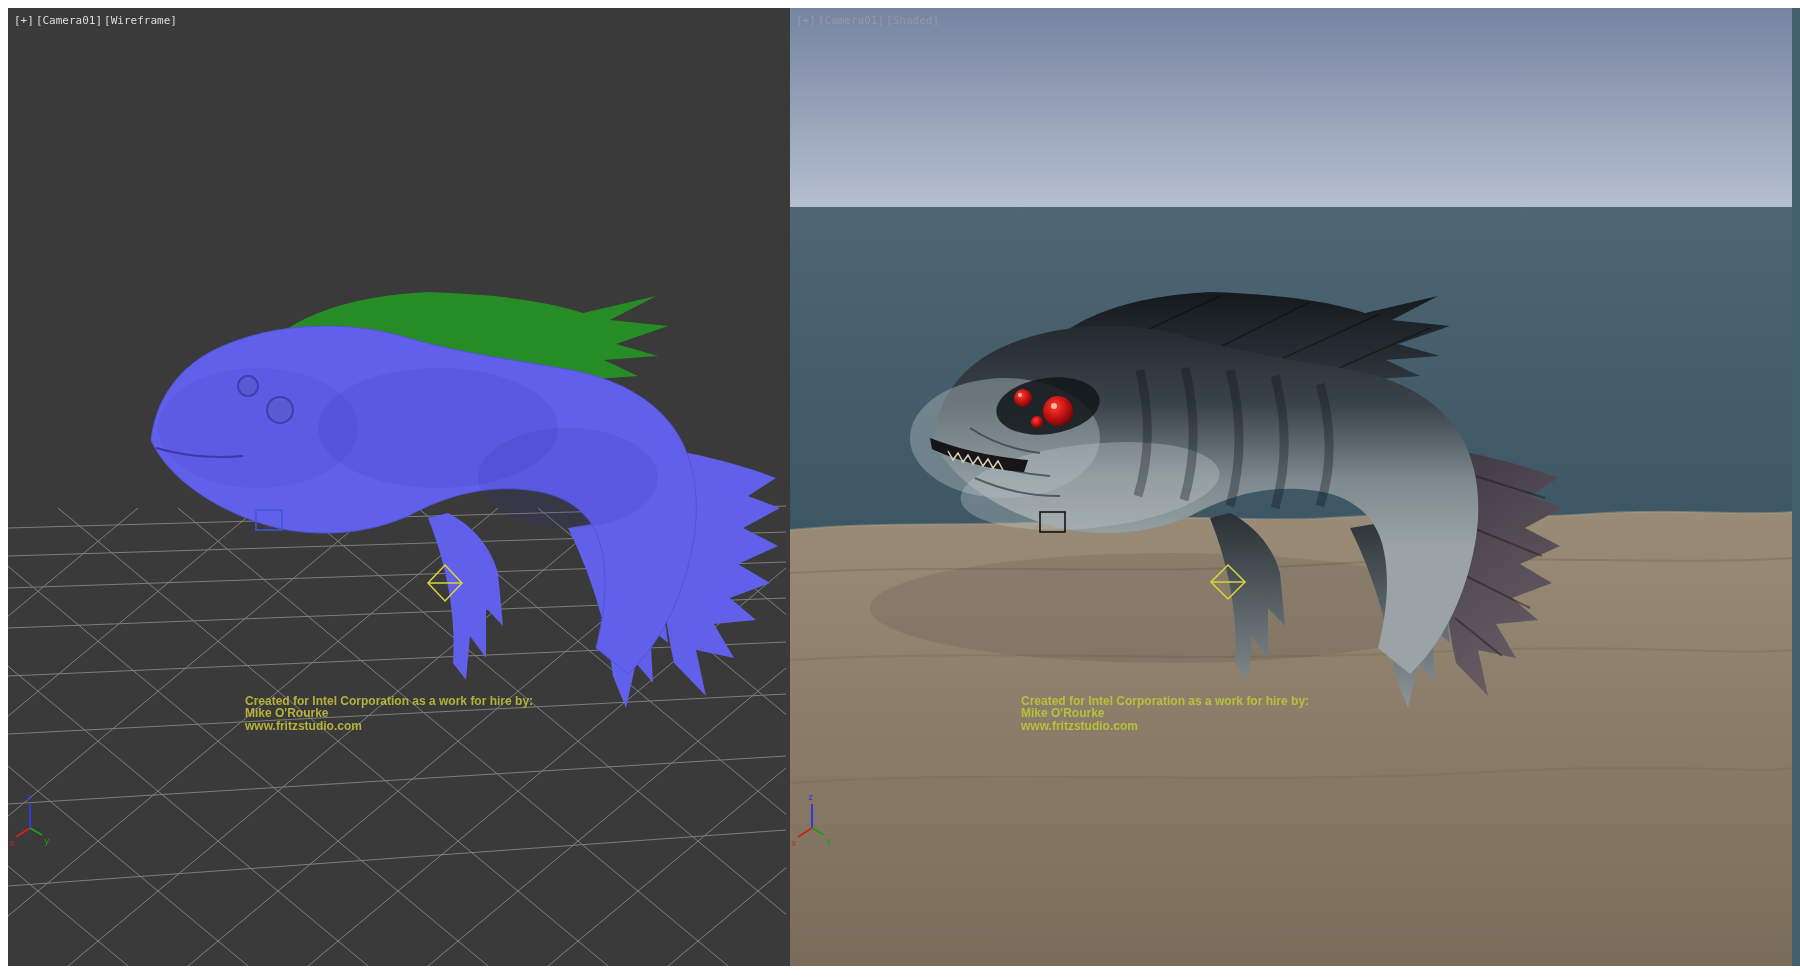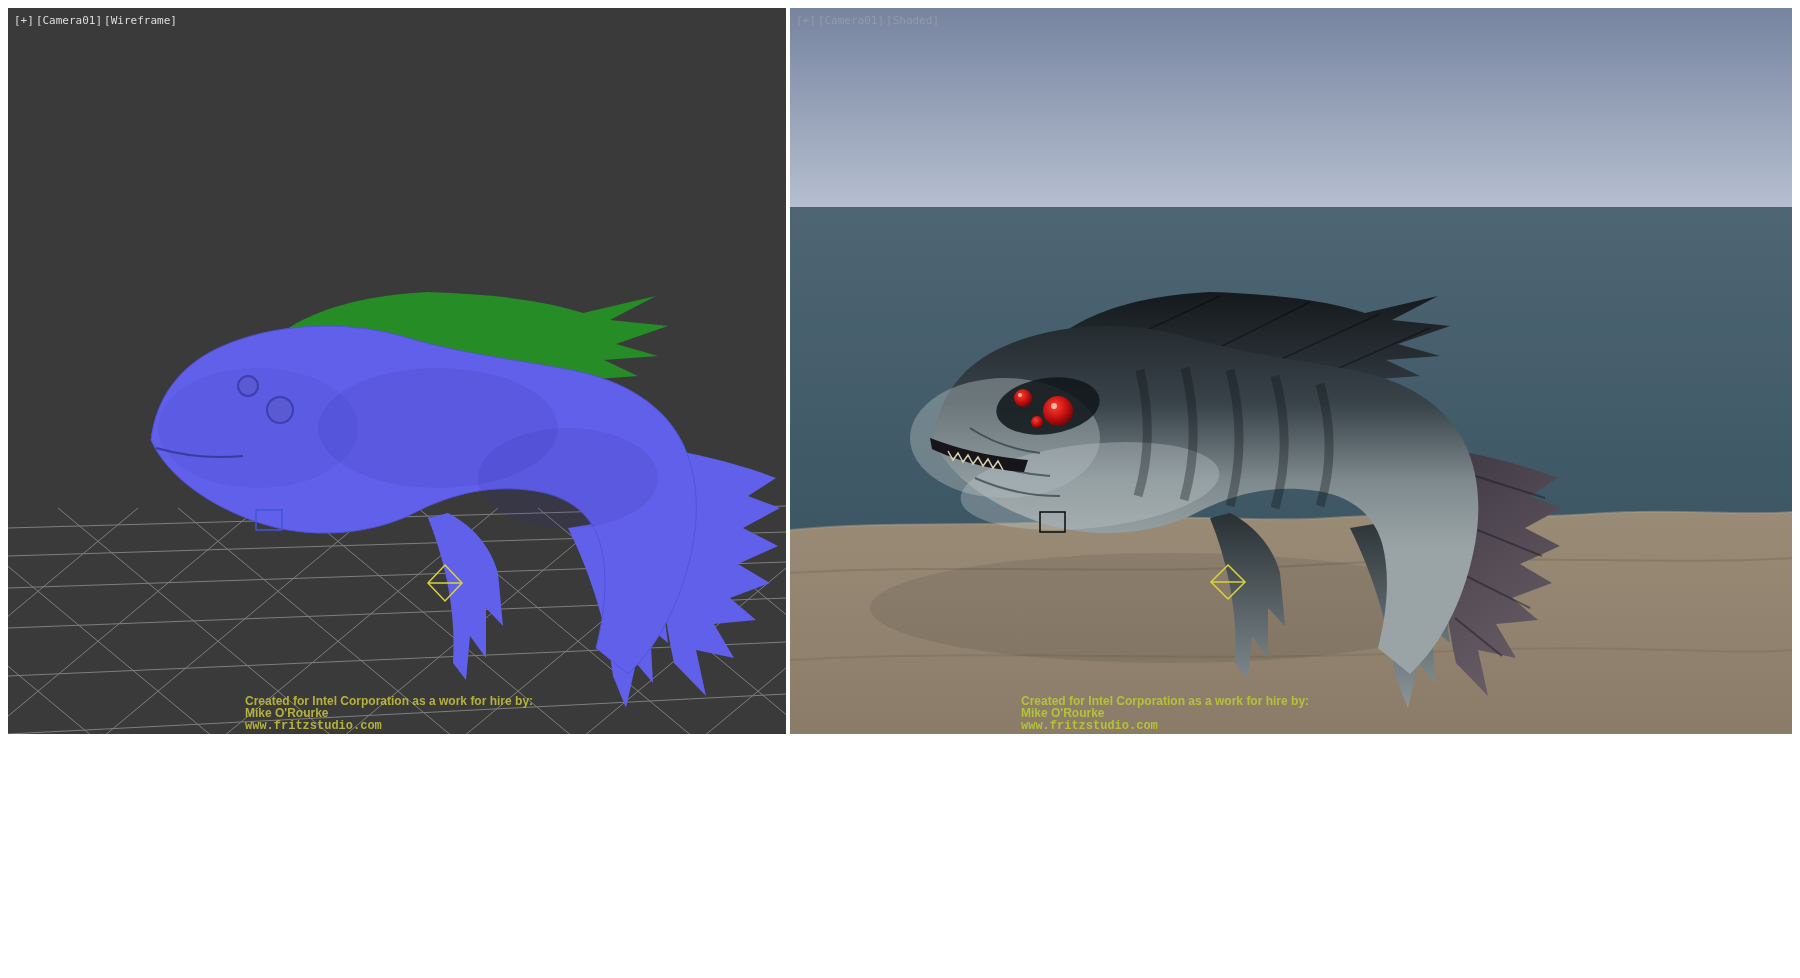--- a/index.html
+++ b/index.html
@@ -1,30 +1,30 @@
 <!DOCTYPE html>
 <html><head>
 <meta charset="utf-8">
 <style>
   html,body{margin:0;padding:0;background:#ffffff;width:1800px;height:978px;overflow:hidden;
     font-family:"Liberation Sans", sans-serif;}
   .page{position:relative;width:1800px;height:978px;background:#ffffff;}
-  .viewport{position:absolute;top:8px;height:726px;overflow:hidden;}
+  .viewport{position:absolute;top:8px;height:958px;overflow:hidden;padding-left:34px;}
   .vp-left{left:8px;width:778px;background:#3a3a3a;}
   .vp-right{left:790px;width:1002px;background:#44606c;}
   .vp-svg{position:absolute;left:0;top:0;}
   .vp-label{position:absolute;left:6px;top:6px;z-index:5;
     font-family:"DejaVu Sans Mono", monospace;font-size:11px;letter-spacing:0;}
   .vp-left .vp-label span{color:#dcdcdc;margin-right:2px;cursor:pointer;}
   .vp-right .vp-label span{color:#949aa8;margin-right:2px;cursor:pointer;}
   .watermark{position:absolute;z-index:4;font-family:"Liberation Sans", sans-serif;
     font-size:12px;font-weight:bold;line-height:11.5px;white-space:nowrap;}
   .vp-left .watermark{left:237px;top:688px;color:#b5b13a;}
   .vp-right .watermark{left:231px;top:688px;color:#b4c23a;}
-  .watermark .wm-line3{margin-top:2px;font-family:Liberation Mono, monospace;}
+  .watermark .wm-line3{margin-top:2px;}
 </style>
 </head>
 <body>
 
 <div class="page">
 
   <div class="viewport vp-left">
     <div class="vp-label">
       <span>[+]</span><span>[Camera01]</span><span>[Wireframe]</span>
     </div>

